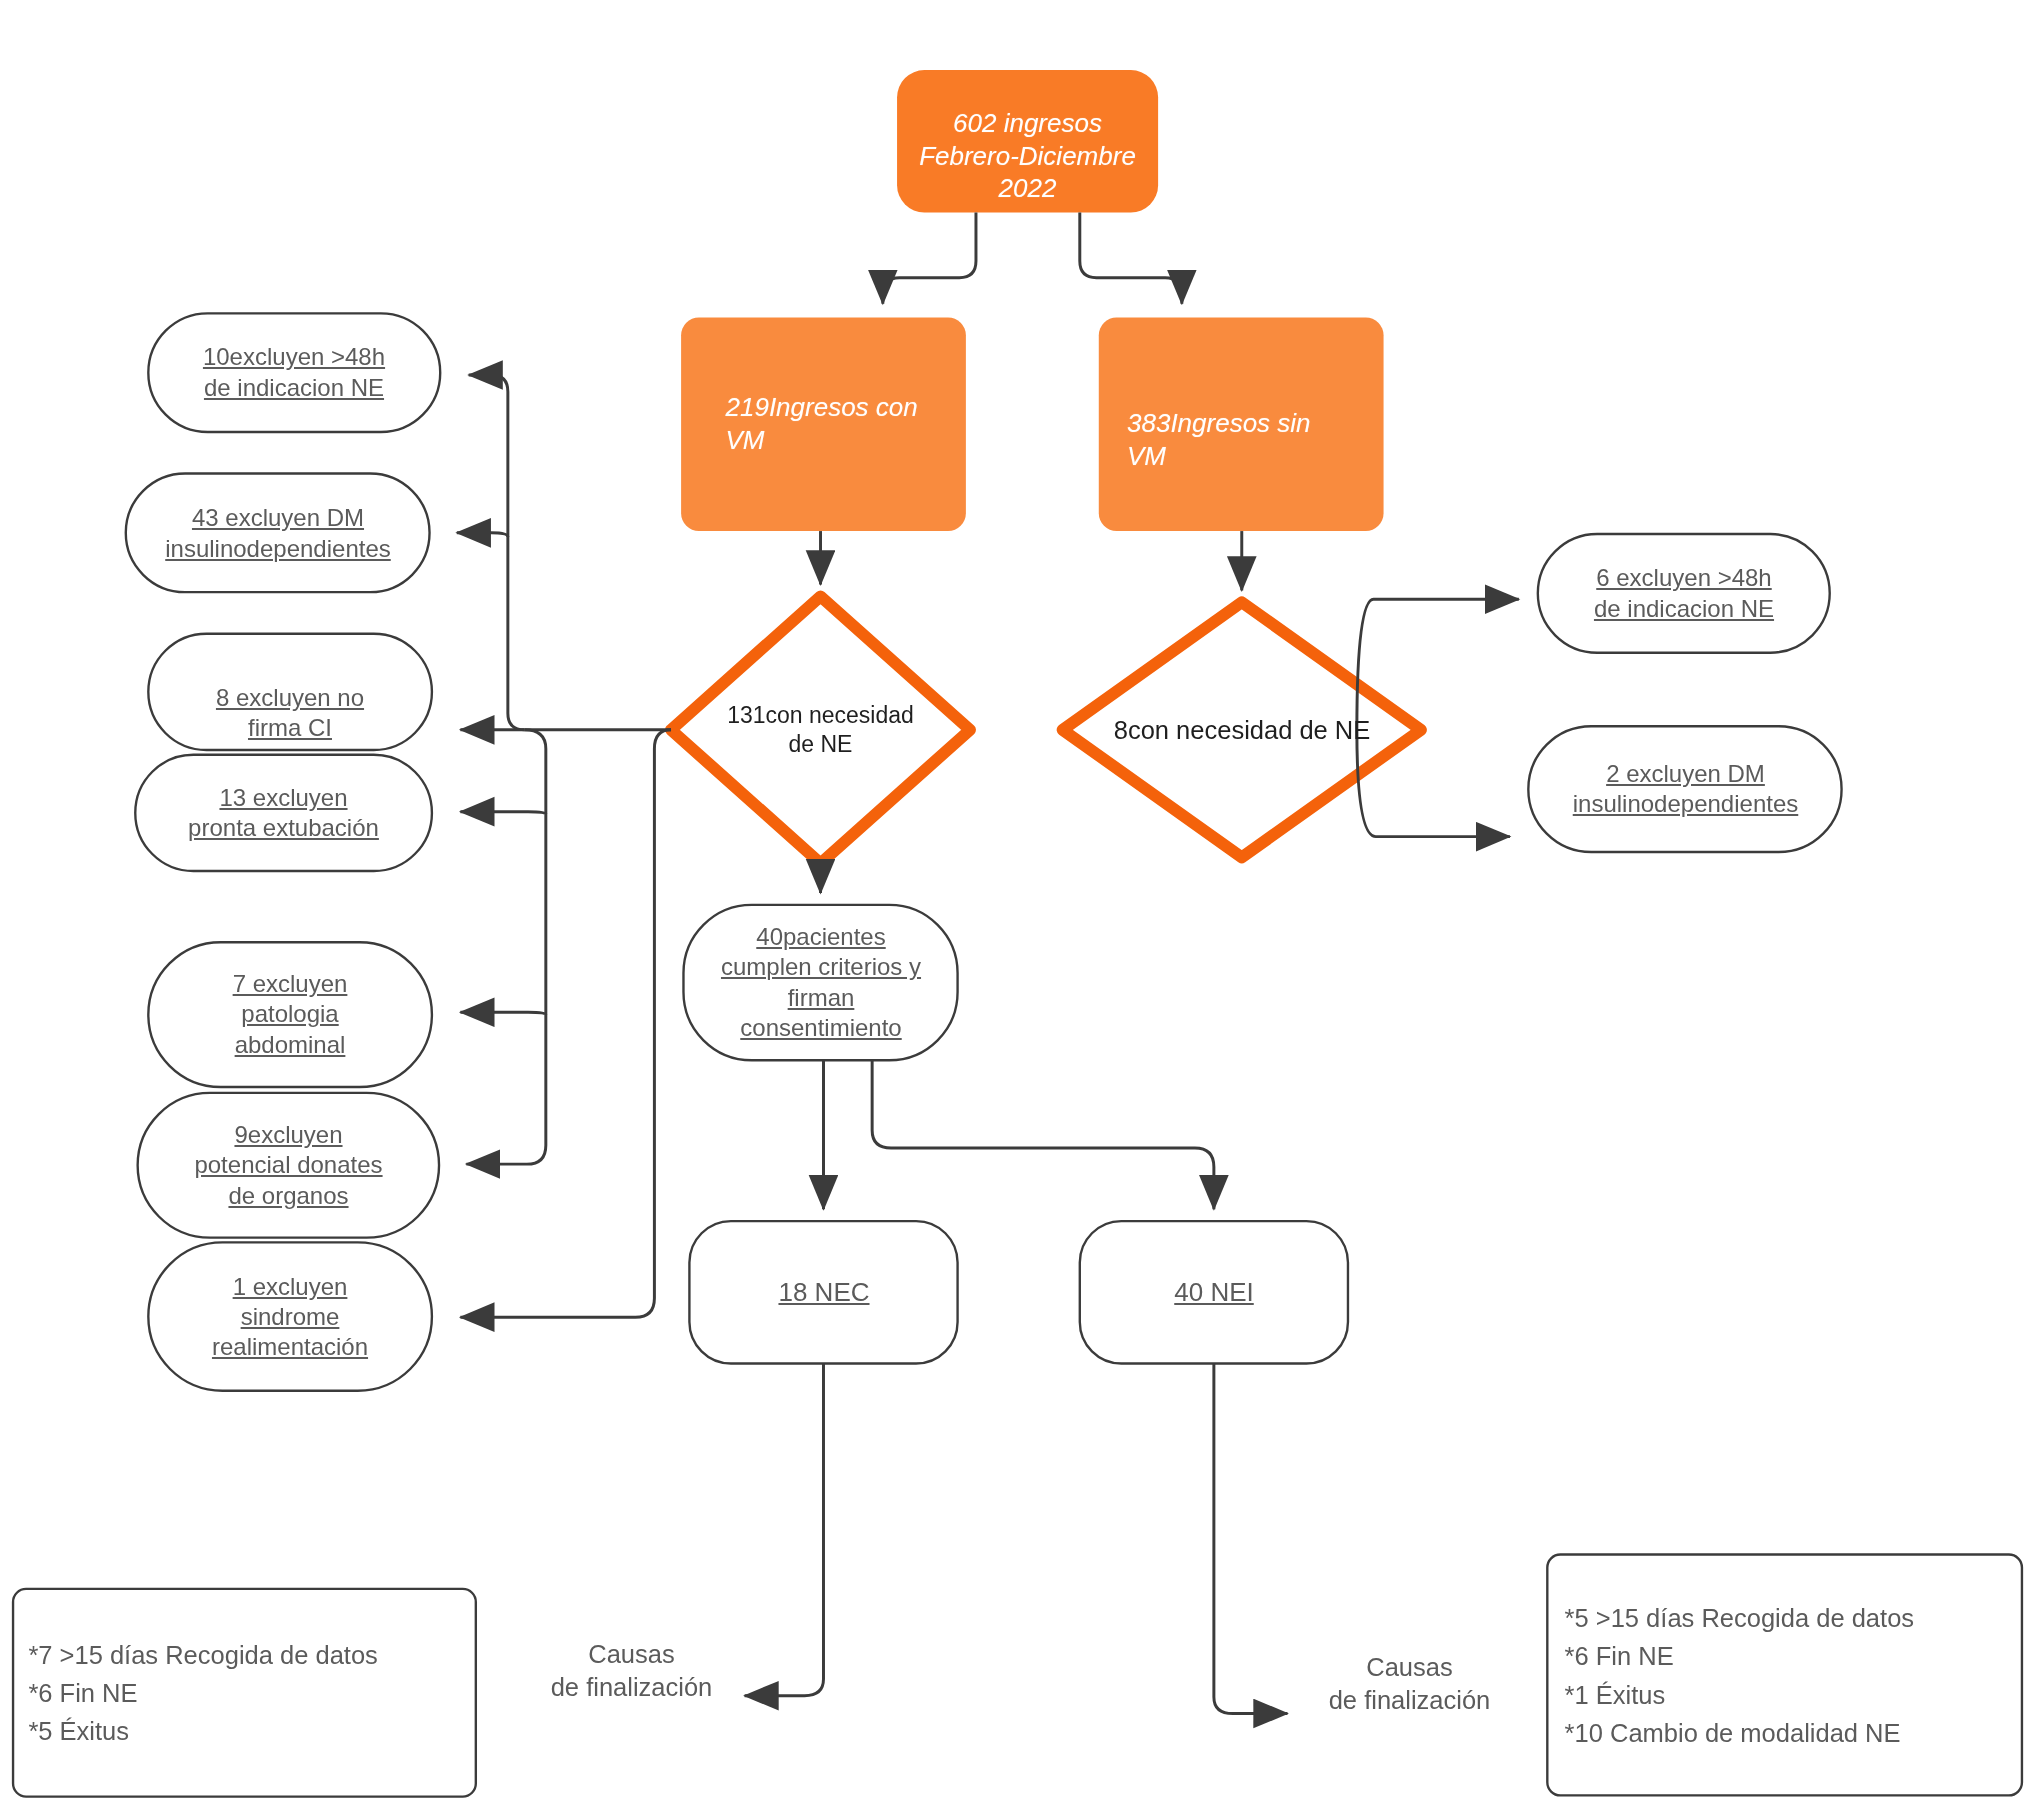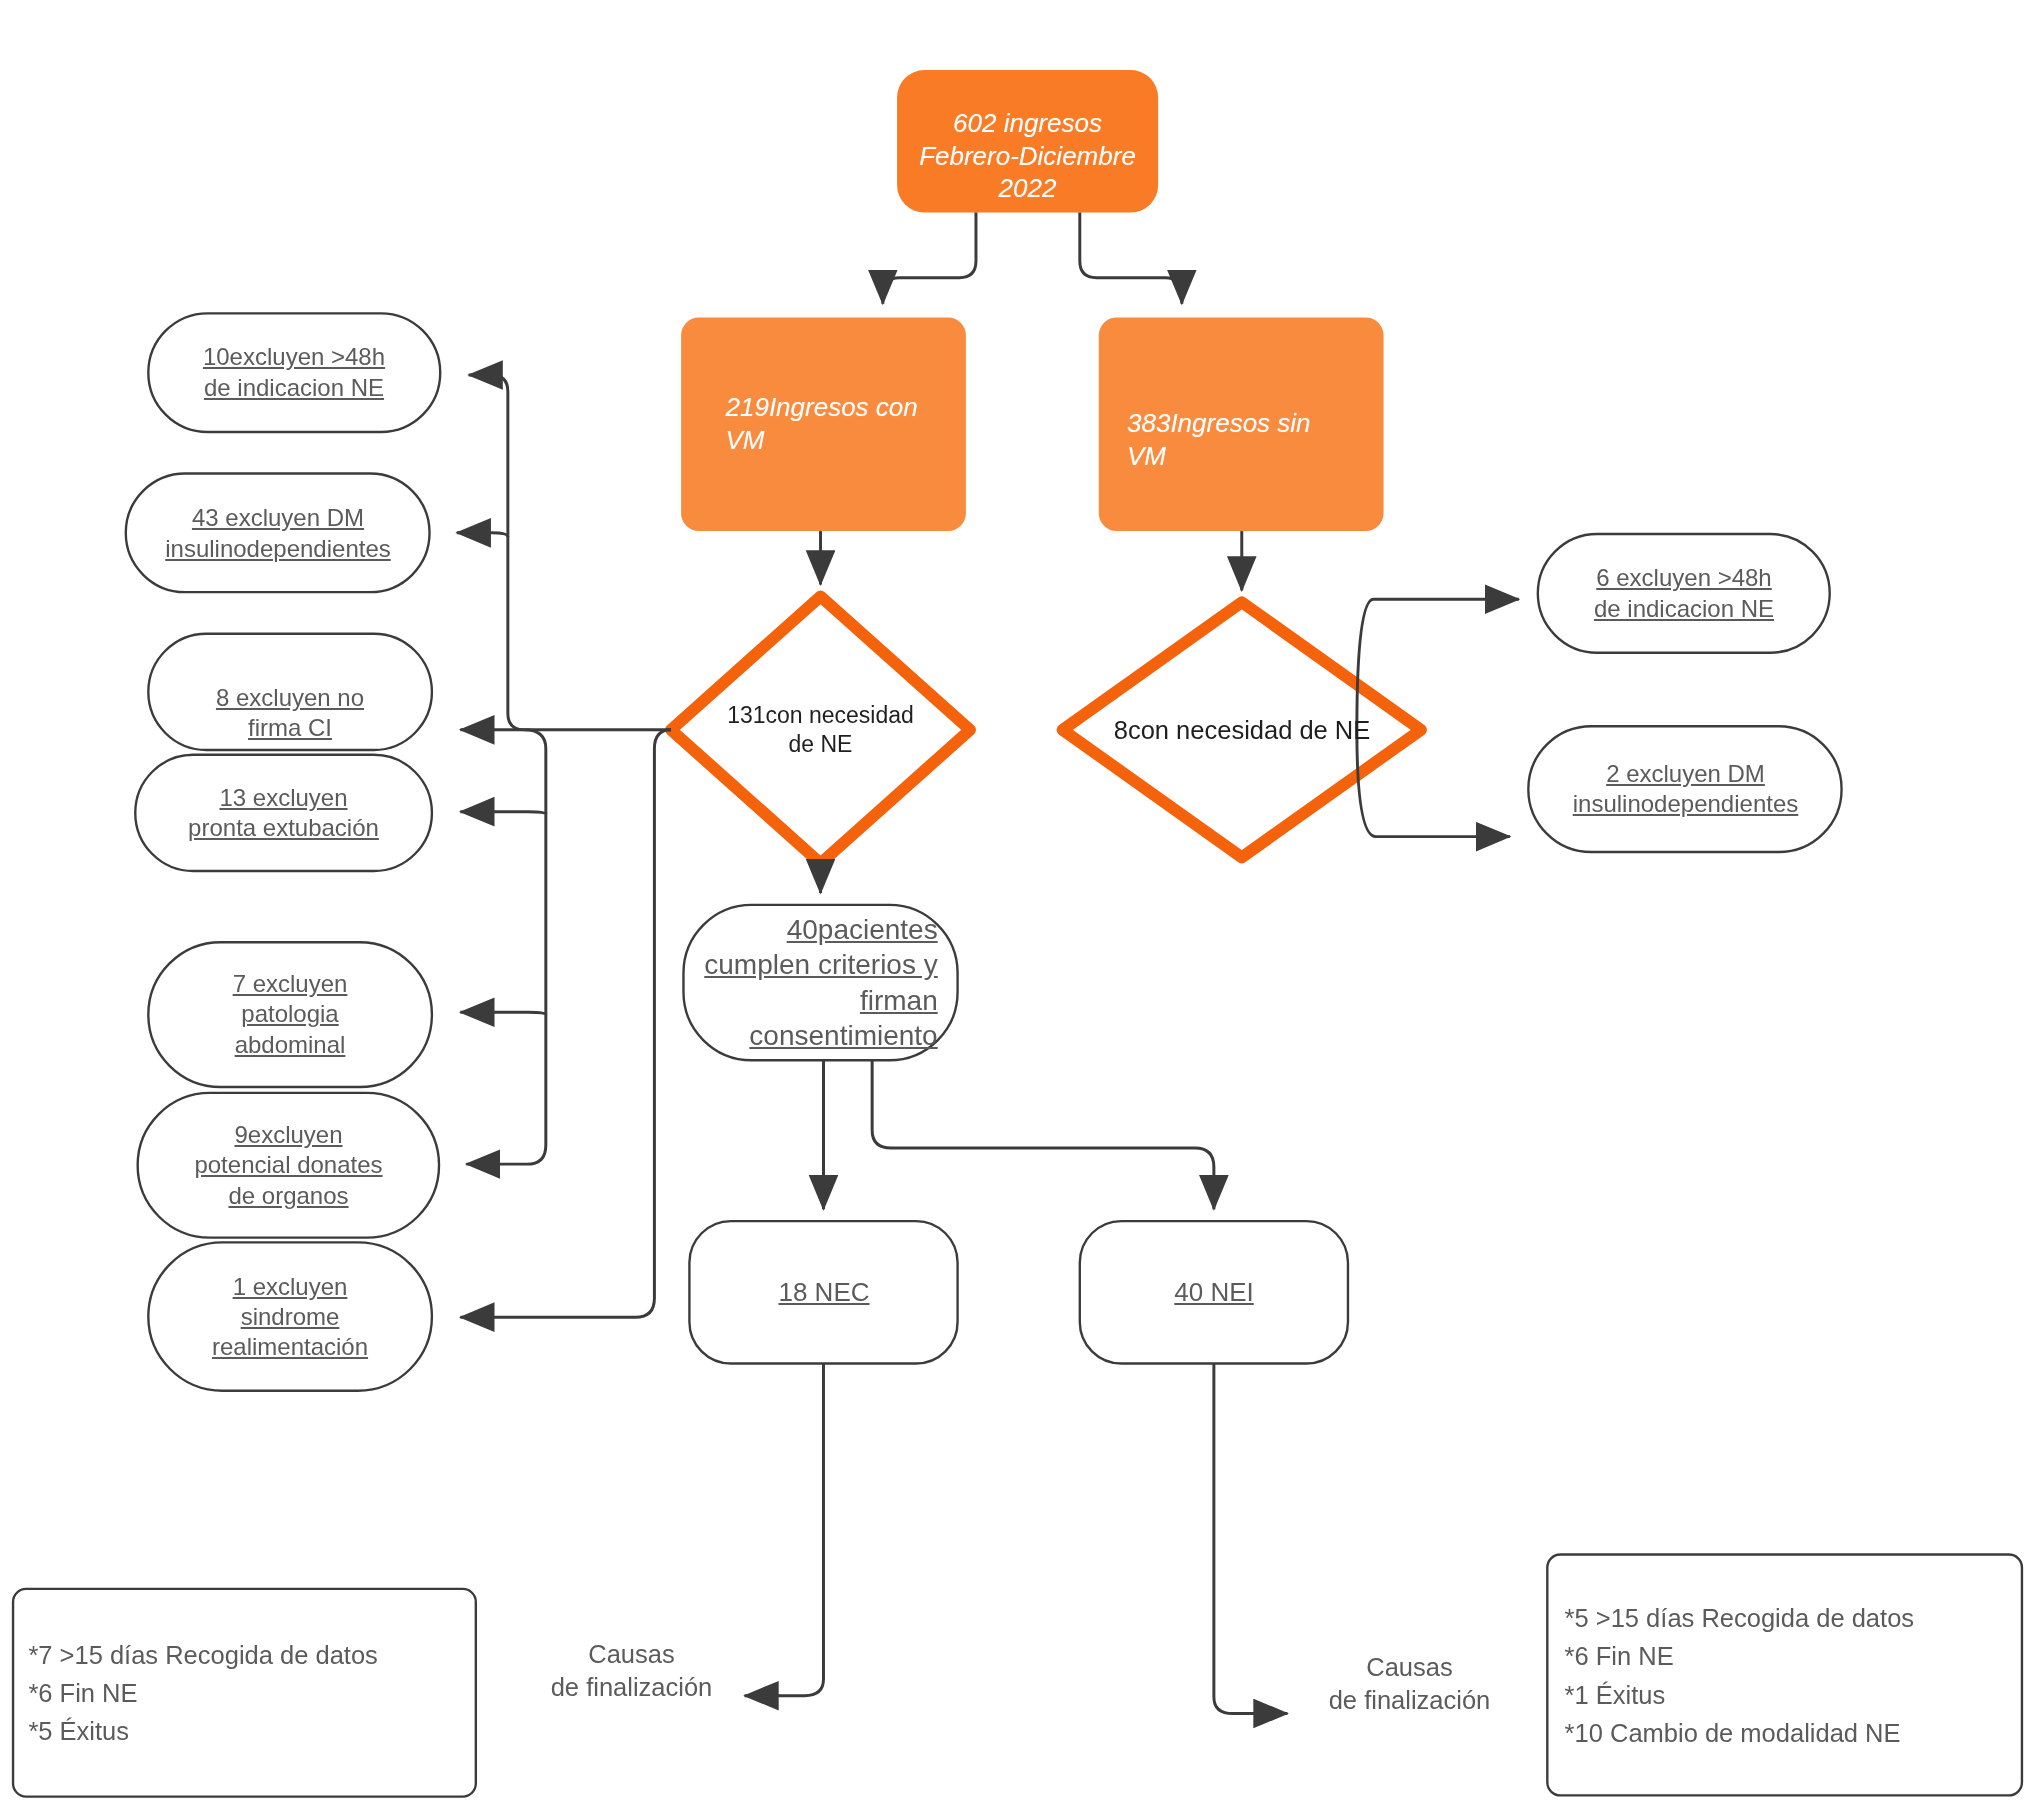--- a/index.html
+++ b/index.html
@@ -117,21 +117,21 @@
   <div class="node-text dia" style="left:671px;top:653px;width:299px;height:154px;">
     <span class="ntxt" style="font-size:23px;">131con necesidad
 de NE</span>
   </div>
 
   <div class="node-text dia" style="left:1063px;top:704px;width:358px;height:53px;">
     <span class="ntxt" style="font-size:25.5px;">8con necesidad de NE</span>
   </div>
 
   <div class="node-text plain" style="left:684px;top:905px;width:274px;height:155px;">
-    <span class="ntxt" style="font-size:28px;text-align:right;">40pacientes
+    <span class="ntxt" style="font-size:24px;">40pacientes
 cumplen criterios y
 firman
 consentimiento</span>
   </div>
 
   <div class="node-text plain" style="left:690px;top:1221px;width:268px;height:142px;">
     <span class="ntxt" style="font-size:26px;">18 NEC</span>
   </div>
 
   <div class="node-text plain" style="left:1080px;top:1221px;width:268px;height:142px;">

